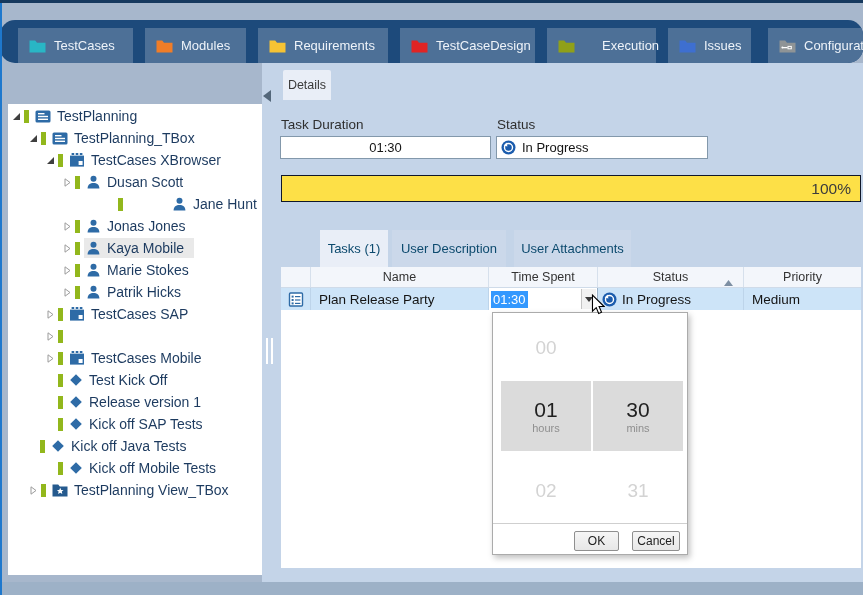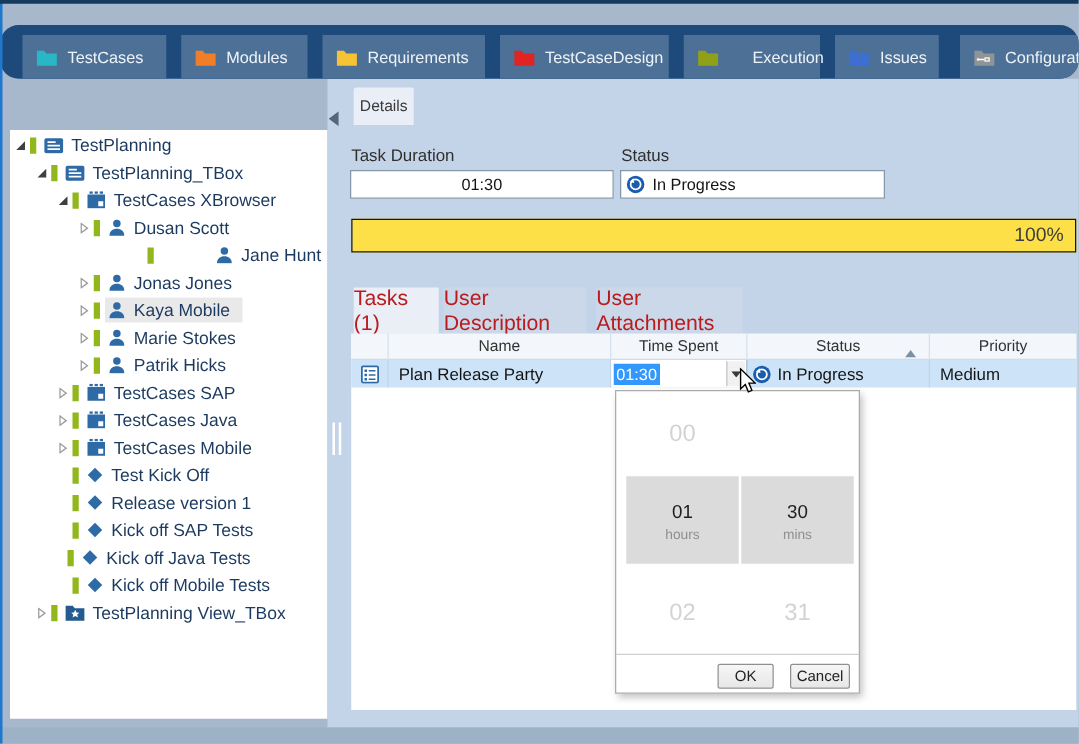--- a/index.html
+++ b/index.html
@@ -45,21 +45,21 @@
   #duration-input { left:280px; top:136px; width:211px; height:23px; background:#fff; border:1px solid #8398ab;
                     font-family:"Liberation Sans",sans-serif; font-size:13px; color:#141414; text-align:center; }
   #status-combo { left:496px; top:136px; width:212px; height:23px; background:#fff; border:1px solid #8398ab;
                   display:flex; align-items:center; gap:6px; padding-left:4px; font-size:13px; color:#141414; }
 
   #progress-bar { left:281px; top:175px; width:580px; height:27px; background:#fde047; border:1px solid #0f172a;
                   display:flex; align-items:center; justify-content:flex-end; padding-right:9px;
                   font-size:15.5px; color:#3c3c3c; }
 
   .panel-tab { position:absolute; top:230px; height:37px; display:flex; align-items:center; justify-content:center;
-               font-size:17px; color:#b91c1c; }
+               font-size:13px; color:#0c4a6e;margin-left:37px; }
   #tab-tasks   { left:283px; width:68px;  background:#e9eef7; }
   #tab-desc    { left:355px; width:114px; background:#cbd8ea; }
   #tab-attach  { left:477px; width:117px; background:#cbd8ea; }
 
   
   #task-table { left:281px; top:267px; width:580px; height:301px; background:#ffffff; }
   #header-row { display:flex; height:21px; background:#f3f6fb; border-bottom:1px solid #cfdbe9; }
   .hcell { border-right:1px solid #d6e0ec; display:flex; align-items:center; justify-content:center;
            font-size:12.5px; color:#333; position:relative; }
   .hcell:last-child { border-right:none; }
@@ -75,21 +75,21 @@
 
   
   #time-picker { left:492px; top:312px; width:196px; height:243px; background:#ffffff; border:1px solid #ababab;
                  box-shadow:2px 3px 6px rgba(0,0,0,0.25); z-index:10; }
   .pick-col-h { left:8px;   width:90px; }
   .pick-col-m { left:100px; width:90px; }
   .pick-faded { position:absolute; height:30px; display:flex; align-items:center; justify-content:center;
                 font-size:19px; color:#d3d3d3; }
   .pick-box { position:absolute; top:68px; height:70px; background:#dbdbdb; display:flex; flex-direction:column;
               align-items:center; justify-content:center; }
-  .pick-num { font-size:15px; color:#1f1f1f; line-height:24px; }
+  .pick-num { font-size:21px; color:#1f1f1f; line-height:24px; }
   .pick-unit { font-size:11px; color:#8f8f8f; }
   #picker-sep { position:absolute; left:0; top:210px; width:100%; border-top:1px solid #cfcfcf; }
   .pick-btn { position:absolute; top:218px; height:20px; background:linear-gradient(#f6f6f6,#e7e7e7);
               border:1px solid #8f8f8f; border-radius:2px; font-size:12px; color:#222;
               display:flex; align-items:center; justify-content:center; }
   #ok-btn { left:81px; width:45px; }
   #cancel-btn { left:139px; width:48px; }
 
   #cursor { left:591px; top:294px; z-index:20; }
 </style>
@@ -342,50 +342,38 @@
           <span class="tree-label">TestCases SAP</span>
         </span>
       </div>
       <div class="tree-row" style="top: 221px; padding-left: 38px;">
         <span class="tree-arrow">
           <svg width="9" height="9" viewBox="0 0 9 9">
             <path d="M2 0.8 L7 4.5 L2 8.2 Z" fill="none" stroke="#9b9b9b" stroke-width="1"></path>
           </svg>
         </span>
         <span class="tree-bar"></span>
+      </div>
+      <div class="tree-row" style="top: 243px; padding-left: 38px;">
+        <span class="tree-arrow">
+          <svg width="9" height="9" viewBox="0 0 9 9">
+            <path d="M2 0.8 L7 4.5 L2 8.2 Z" fill="none" stroke="#9b9b9b" stroke-width="1"></path>
+          </svg>
+        </span>
+        <span class="tree-bar"></span>
         <span class="tree-content">
           <span class="tree-icon">
             <svg width="16" height="14" viewBox="0 0 16 14">
               <rect x="2.6" y="0" width="2.6" height="2" fill="#2e6ba6"></rect>
               <rect x="6.7" y="0" width="2.6" height="2" fill="#2e6ba6"></rect>
               <rect x="10.8" y="0" width="2.6" height="2" fill="#2e6ba6"></rect>
               <rect x="1" y="2.6" width="14" height="11" fill="#2e6ba6"></rect>
               <rect x="9.6" y="8" width="4" height="4" fill="#fff"></rect>
             </svg>
           </span>
-          <span class="tree-label">TestCases Java</span>
-        </span>
-      </div>
-      <div class="tree-row" style="top: 243px; padding-left: 38px;">
-        <span class="tree-arrow">
-          <svg width="9" height="9" viewBox="0 0 9 9">
-            <path d="M2 0.8 L7 4.5 L2 8.2 Z" fill="none" stroke="#9b9b9b" stroke-width="1"></path>
-          </svg>
-        </span>
-        <span class="tree-bar"></span>
-        <span class="tree-content">
-          <span class="tree-icon">
-            <svg width="16" height="14" viewBox="0 0 16 14">
-              <rect x="2.6" y="0" width="2.6" height="2" fill="#2e6ba6"></rect>
-              <rect x="6.7" y="0" width="2.6" height="2" fill="#2e6ba6"></rect>
-              <rect x="10.8" y="0" width="2.6" height="2" fill="#2e6ba6"></rect>
-              <rect x="1" y="2.6" width="14" height="11" fill="#2e6ba6"></rect>
-              <rect x="9.6" y="8" width="4" height="4" fill="#fff"></rect>
-            </svg>
-          </span>
           <span class="tree-label">TestCases Mobile</span>
         </span>
       </div>
       <div class="tree-row" style="top: 265px; padding-left: 38px;">
         <span class="tree-arrow"></span>
         <span class="tree-bar"></span>
         <span class="tree-content">
           <span class="tree-icon">
             <svg width="14" height="14" viewBox="0 0 14 14">
               <rect x="2.9" y="2.9" width="8.2" height="8.2" fill="#2e6ba6" transform="rotate(45 7 7)"></rect>
@@ -411,21 +399,21 @@
         <span class="tree-bar"></span>
         <span class="tree-content">
           <span class="tree-icon">
             <svg width="14" height="14" viewBox="0 0 14 14">
               <rect x="2.9" y="2.9" width="8.2" height="8.2" fill="#2e6ba6" transform="rotate(45 7 7)"></rect>
             </svg>
           </span>
           <span class="tree-label">Kick off SAP Tests</span>
         </span>
       </div>
-      <div class="tree-row" style="top: 331px; padding-left: 34px;">
+      <div class="tree-row" style="top: 331px; padding-left: 20px;">
         <span class="tree-arrow"></span>
         <span class="tree-bar"></span>
         <span class="tree-content">
           <span class="tree-icon">
             <svg width="14" height="14" viewBox="0 0 14 14">
               <rect x="2.9" y="2.9" width="8.2" height="8.2" fill="#2e6ba6" transform="rotate(45 7 7)"></rect>
             </svg>
           </span>
           <span class="tree-label">Kick off Java Tests</span>
         </span>

